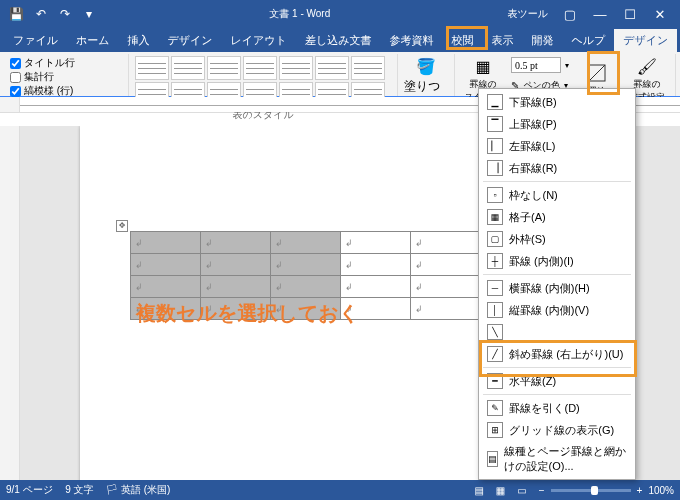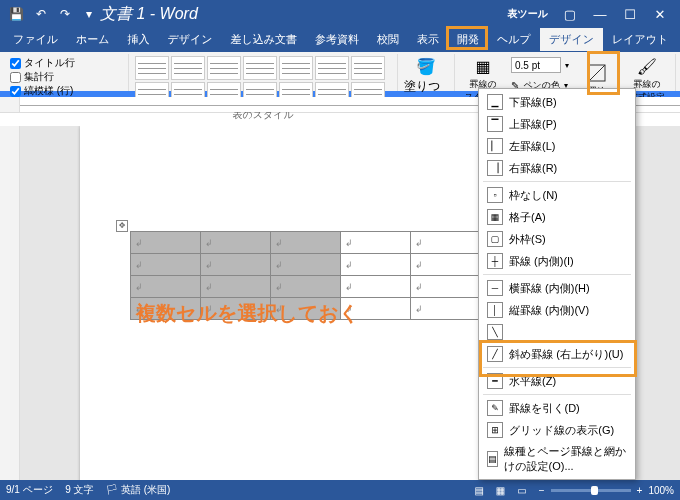--- a/index.html
+++ b/index.html
@@ -1,44 +1,44 @@
 <!DOCTYPE html>
 <html><head>
 <meta charset="utf-8">
 <style>
 * { margin: 0; padding: 0; box-sizing: border-box; font-family: "Meiryo UI", "Yu Gothic UI", sans-serif; }
 body { width: 680px; height: 500px; background: #fff; overflow: hidden; position: relative; font-size: 11px; }
 
 .titlebar { background: #2b579a; color: #fff; height: 28px; display: flex; align-items: center; padding: 0 6px; }
 .titlebar .qat { display: flex; gap: 2px; }
 .titlebar .qat .btn { width: 22px; height: 22px; display: flex; align-items: center; justify-content: center; color: #fff; font-size: 12px; }
-.titlebar .title { flex: 1; text-align: left; font-size: 16px; font-style: italic; }
-.titlebar .toolslabel { font-size: 10px; padding: 0 8px; font-weight: bold; }
+.titlebar .title { flex: 1; text-align: center; font-size: 10px; }
+.titlebar .toolslabel { font-size: 10px; padding: 0 8px; }
 .titlebar .wincontrols { display: flex; gap: 2px; }
 .titlebar .wincontrols .btn { width: 28px; height: 24px; display: flex; align-items: center; justify-content: center; font-size: 13px; }
 
-.tabs { background: #2b579a; color: #fff; height: 24px; display: flex; align-items: flex-start; padding-left: 4px; font-size: 11px; }
+.tabs { background: #2b579a; color: #fff; height: 24px; display: flex; align-items: center; padding-left: 4px; font-size: 11px; }
 .tabs .tab { padding: 4px 9px; cursor: pointer; white-space: nowrap; }
 .tabs .tab.active { background: #f3f3f3; color: #2b579a; }
 .tabs .spacer { flex: 1; }
 
-.ribbon { background: #f3f3f3; border-bottom: 6px solid #3b82f6; height: 45px; display: flex; padding: 2px 4px 0; font-size: 10px; }
+.ribbon { background: #f3f3f3; border-bottom: 1px solid #3b82f6; height: 45px; display: flex; padding: 2px 4px 0; font-size: 10px; }
 .group { border-right: 1px solid #ddd; padding: 2px 6px; display: flex; flex-direction: column; }
 .group .body { flex: 1; display: flex; gap: 4px; }
 .group .label { text-align: center; color: #666; font-size: 10px; padding-top: 2px; }
 .chk { display: flex; align-items: center; gap: 3px; font-size: 10px; height: 14px; }
 .chk input { width: 11px; height: 11px; }
 .styles-row { display: flex; gap: 2px; }
 .style-thumb { width: 34px; height: 24px; border: 1px solid #ccc; background: #fff; position: relative; }
 .style-thumb::before, .style-thumb::after { content:""; position:absolute; background:#999; }
 .style-thumb::before { left:2px; right:2px; top:6px; height:1px; box-shadow: 0 5px 0 #999, 0 10px 0 #999; }
 .large-btn { display:flex; flex-direction:column; align-items:center; justify-content:center; width:44px; gap:2px; }
 .large-btn .ic { width:20px; height:20px; display:flex; align-items:center; justify-content:center; font-size:16px; }
 .small-ctrl { display:flex; align-items:center; gap:4px; height:18px; }
-.pt-input { width:50px; height:16px; border:1px solid #aaa; font-size:10px; padding:0 3px; background:#fff; }
+.pt-input { width:50px; height:16px; border:1px solid #aaa; font-size:10px; padding:0 3px; background:#fff;font-family:Liberation Serif, serif; }
 
 .ruler { height: 16px; background: #fff; border-bottom: 1px solid #ddd; display:flex; }
 .ruler-v { width: 20px; background:#f3f3f3; border-right:1px solid #ddd; }
 .ruler-h { flex:1; background:#fff; position:relative; overflow:hidden; }
 .ruler-h::before { content:""; position:absolute; left:0; right:0; top:8px; height:1px; background:#aaa; }
 
 .doc-area { position:absolute; top:126px; bottom:20px; left:0; right:0; background:#e6e6e6; overflow:hidden; }
 .vruler { position:absolute; left:0; top:0; bottom:0; width:20px; background:#f3f3f3; border-right:1px solid #ddd; }
 .page { position:absolute; left:80px; top:0; width:520px; height:440px; background:#fff; box-shadow:0 0 3px rgba(0,0,0,.3); }
 .tbl { position:absolute; left:50px; top:105px; border-collapse:collapse; }
@@ -84,20 +84,21 @@
     <div class="btn">☐</div>
     <div class="btn">✕</div>
   </div>
 </div>
 
 <div class="tabs">
   <div class="tab">ファイル</div>
   <div class="tab">ホーム</div>
   <div class="tab">挿入</div>
   <div class="tab">デザイン</div>
+  <div class="tab">レイアウト</div>
   <div class="tab">差し込み文書</div>
   <div class="tab">参考資料</div>
   <div class="tab">校閲</div>
   <div class="tab">表示</div>
   <div class="tab">開発</div>
   <div class="tab">ヘルプ</div>
   <div class="tab active">デザイン</div>
   <div class="tab">レイアウト</div>
   <div class="spacer"></div>
 

